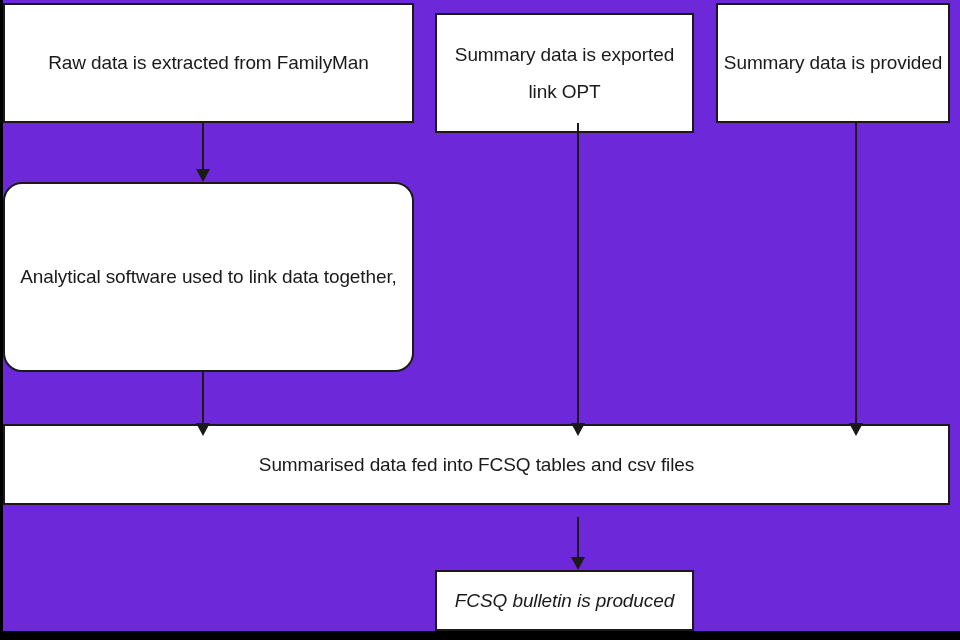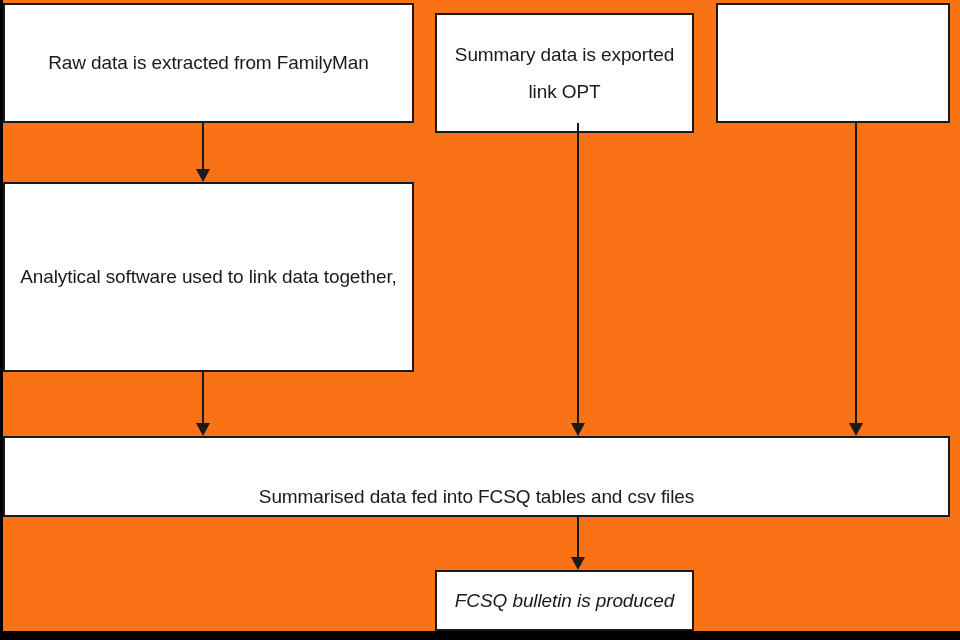--- a/index.html
+++ b/index.html
@@ -4,21 +4,21 @@
 <style>
   html, body {
     margin: 0;
     padding: 0;
     background: #ffffff;
   }
   #canvas {
     position: relative;
     width: 960px;
     height: 640px;
-    background: #f97316;
+    background: #6d28d9;
     font-family: "Liberation Sans", "DejaVu Sans", sans-serif;
     overflow: hidden;
   }
 
   
   .frame-left {
     position: absolute;
     left: 0; top: 0;
     width: 3px; height: 640px;
     background: #000000;
@@ -91,27 +91,28 @@
   <div class="node" style="left:3px; top:3px; width:411px; height:120px;">
     <span class="line">Raw data is extracted from FamilyMan</span>
   </div>
 
   <div class="node" style="left:435px; top:3px; width:259px; height:120px;margin-top:10px;">
     <span class="line">Summary data is exported</span>
     <span class="line">link OPT</span>
   </div>
 
   <div class="node" style="left:716px; top:3px; width:234px; height:120px;">
+    <span class="line">Summary data is provided</span>
   </div>
 
-  <div class="node" style="left:3px; top:182px; width:411px; height:190px;">
+  <div class="node" style="left:3px; top:182px; width:411px; height:190px;border-radius:19px;">
     <span class="line">Analytical software used to link data together,</span>
   </div>
 
-  <div class="node bar" style="left:3px; top:436px; width:947px; height:81px;justify-content:flex-end;">
+  <div class="node bar" style="left:3px; top:424px; width:947px; height:81px;">
     <span class="line">Summarised data fed into FCSQ tables and csv files</span>
   </div>
 
   <div class="node" style="left:435px; top:570px; width:259px; height:61px;font-style:italic;">
     <span class="line">FCSQ bulletin is produced</span>
   </div>
 
   <div class="connector" style="left:203px; top:123px; height:59px;">
     <div class="shaft" style="height:46px;"></div>
     <div class="head" style="top:46px;"></div>

